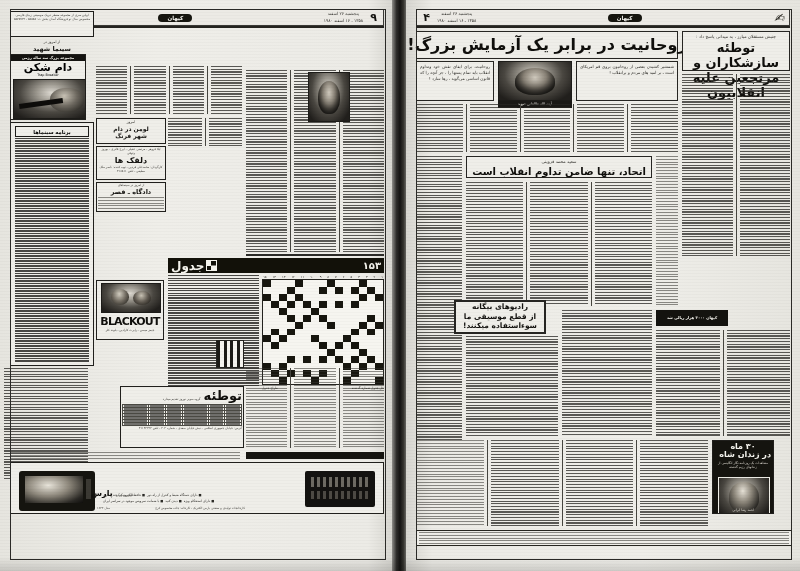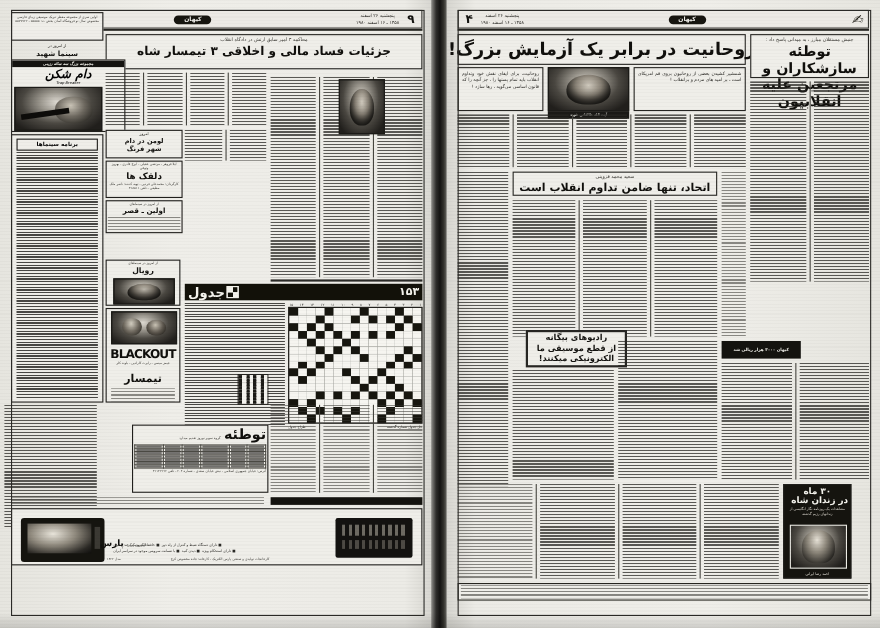--- a/index.html
+++ b/index.html
@@ -214,35 +214,31 @@
             <div>پنجشنبه ۲۶ اسفند</div>
             <div>۱۳۵۸ ـ ۱۶ اسفند ۱۹۸۰</div>
           </div>
           <div class="mast-spacer"></div>
           <div class="logo-pill">کیهان</div>
           <div class="mast-spacer"></div>
           <div class="logo-mark">✍</div>
         </div>
       </div>
 
-      <div class="hdbox abs" style="left:96px;right:10px;top:31px;height:32px;">
-        <div class="kicker">محاکمه ۳ امیر سابق ارتش در دادگاه انقلاب</div>
-        <div class="hl2">جزئیات فساد مالی و اخلاقی ۳ تیمسار شاه</div>
-      </div>
 
       <div class="ad abs" style="left:10px;top:11px;width:84px;height:26px;padding:2px;">
         <div class="xtiny ctr">اولین سری از مجموعه معطر تبریک موسیقی زیبای فارسی مخصوص سال نو فروشگاه آسان بخش ت: ۵۵۵۵۵ ـ ۵۵۷۷۷۲۲</div>
       </div>
 
       <div class="abs" style="left:10px;top:40px;width:84px;height:13px;">
         <div class="tiny ctr">از امروز در</div>
         <div class="hl4" style="font-size:6.5px">سینما شهید</div>
       </div>
 
-      <div class="ad abs" style="left:10px;top:54px;width:104px;height:66px;font-style:italic;">
+      <div class="ad abs" style="left:10px;top:54px;width:76px;height:66px;">
         <div class="strip-black" style="font-size:3.6px">مجموعه بزرگ سه ساله رزمی</div>
         <div class="ad-title" style="margin-top:1px;font-size:11px">دام شکن</div>
         <div class="ad-sub" style="font-size:3.4px">Trap Breaker</div>
         <div class="photo abs" style="left:2px;top:24px;width:80px;height:40px;">
           <div class="abs" style="left:46%;top:22%;width:44%;height:62%;border-radius:46%;background:radial-gradient(ellipse at 42% 34%,#c9c3b6,#6e6960 45%,#1b1a16 95%);"></div>
           <div class="abs" style="left:6%;top:56%;width:56%;height:12%;background:#0d0c0a;transform:rotate(-8deg);"></div>
         </div>
       </div>
 
       <div class="ad abs" style="left:10px;top:122px;width:84px;height:244px;">
@@ -260,33 +256,28 @@
           <div class="hl4" style="font-size:6px">لومن در دام</div>
           <div class="hl4" style="font-size:6px">شهر فرنگ</div>
         </div>
         <div class="ad" style="height:34px;margin-top:2px;padding:1px;">
           <div class="xtiny ctr">لیلا فروهر ـ مرتضی عقیلی ـ ایرج قادری ـ بهروز وثوقی</div>
           <div class="hl4" style="font-size:8px">دلقک ها</div>
           <div class="xtiny ctr">کارگردان: محمدعلی فردین ـ تهیه کننده: ناصر ملک مطیعی ـ تلفن ۳۱۸۵۱۱</div>
         </div>
         <div class="ad" style="height:30px;margin-top:2px;padding:1px;">
           <div class="xtiny ctr">از امروز در سینماهای</div>
-          <div class="hl4" style="font-size:6.5px">اولین ـ قصر</div>
+          <div class="hl4" style="font-size:6.5px">دادگاه ـ قصر</div>
           <div class="tx light" style="height:12px;margin-top:1px;"></div>
         </div>
       </div>
 
 
-      <div class="ad abs" style="left:96px;top:236px;width:68px;height:42px;padding:1px;">
-        <div class="xtiny ctr">از امروز در سینماهای</div>
-        <div class="hl4" style="font-size:7px">رویال</div>
-        <div class="photo abs man" style="left:6px;top:16px;width:56px;height:24px;"></div>
-      </div>
-
-      <div class="ad abs" style="left:96px;top:280px;width:68px;height:86px;padding:1px;">
+
+      <div class="ad abs" style="left:96px;top:280px;width:68px;height:60px;padding:1px;">
         <div class="photo abs" style="left:4px;top:2px;width:60px;height:30px;">
           <div class="abs" style="left:16%;top:18%;width:30%;height:56%;border-radius:50%;background:radial-gradient(ellipse at 46% 32%,#d3cec1,#6d675d 50%,#14130f 100%);"></div>
           <div class="abs" style="left:54%;top:24%;width:30%;height:52%;border-radius:50%;background:radial-gradient(ellipse at 46% 32%,#c8c2b4,#5e584f 50%,#100f0c 100%);"></div>
         </div>
         <div class="abs ctr bold" style="left:2px;right:2px;top:34px;font-size:11px;letter-spacing:-.8px;color:#100f0c;">BLACKOUT</div>
         <div class="abs xtiny ctr" style="left:2px;right:2px;top:48px;">جیمز میسن ـ رابرت کارادین ـ بلوند کلر</div>
         <div class="abs ctr bold" style="left:2px;right:2px;top:58px;font-size:10px;color:#100f0c;">تیمسار</div>
         <div class="abs tx light" style="left:4px;right:4px;top:72px;height:12px;"></div>
       </div>
 
@@ -935,24 +926,24 @@
       </div>
 
       <div class="abs" style="left:10px;top:156px;width:46px;height:286px;">
         <div class="tx" style="height:286px;"></div>
       </div>
 
       <div class="abs" style="left:250px;top:156px;width:22px;height:150px;">
         <div class="tx light" style="height:150px;"></div>
       </div>
 
-      <div class="hdbox abs" style="left:72px;top:300px;width:92px;height:34px;display:flex;flex-direction:column;justify-content:center;border-width:2px;">
+      <div class="hdbox abs" style="left:48px;top:300px;width:92px;height:34px;display:flex;flex-direction:column;justify-content:center;border-width:2px;">
         <div class="hl4" style="font-size:7.5px">رادیوهای بیگانه</div>
         <div class="hl4" style="font-size:7.5px">از قطع موسیقی ما</div>
-        <div class="hl4" style="font-size:7.5px">الکترونیکی میکنند!</div>
+        <div class="hl4" style="font-size:7.5px">سوءاستفاده میکنند!</div>
       </div>
 
       <div class="abs" style="left:60px;top:336px;width:92px;height:100px;">
         <div class="tx" style="height:100px;"></div>
       </div>
 
       <div class="abs" style="left:156px;top:310px;width:90px;height:126px;">
         <div class="tx" style="height:126px;"></div>
       </div>
 
@@ -961,21 +952,21 @@
       </div>
 
       <div class="abs" style="left:250px;top:330px;width:134px;height:106px;">
         <div class="cols" style="height:106px;">
           <div class="col tx"></div>
             <div class="vrule"></div>
           <div class="col tx"></div>
         </div>
       </div>
 
-      <div class="ad abs ad-black" style="left:306px;top:440px;width:62px;height:86px;padding:2px;">
+      <div class="ad abs ad-black" style="left:306px;top:440px;width:62px;height:74px;padding:2px;">
         <div style="font-size:8px;font-weight:bold;text-align:center;line-height:1.05;color:#f5f4ee;">۳۰ ماه</div>
         <div style="font-size:8px;font-weight:bold;text-align:right;line-height:1.05;color:#f5f4ee;">در زندان شاه</div>
         <div style="font-size:3.2px;text-align:center;line-height:1.35;color:#ddd9d0;margin-top:1px;">مشاهدات یک روزنامه نگار انگلیسی از زندانهای رژیم گذشته</div>
         <div class="photo abs" style="left:5px;top:36px;width:52px;height:40px;border-color:#f0efe8;">
           <div class="abs" style="left:20%;top:10%;width:60%;height:80%;border-radius:48% 48% 40% 40%;background:radial-gradient(ellipse at 46% 30%,#e6e1d6,#8d877b 38%,#2a2824 78%,#0c0b09 100%);"></div>
         </div>
         <div class="abs" style="left:2px;right:2px;bottom:1px;font-size:3.2px;text-align:center;color:#e6e3db;">احمد رضا ایرانی</div>
       </div>
 
       <div class="abs" style="left:10px;top:440px;width:292px;height:86px;">

